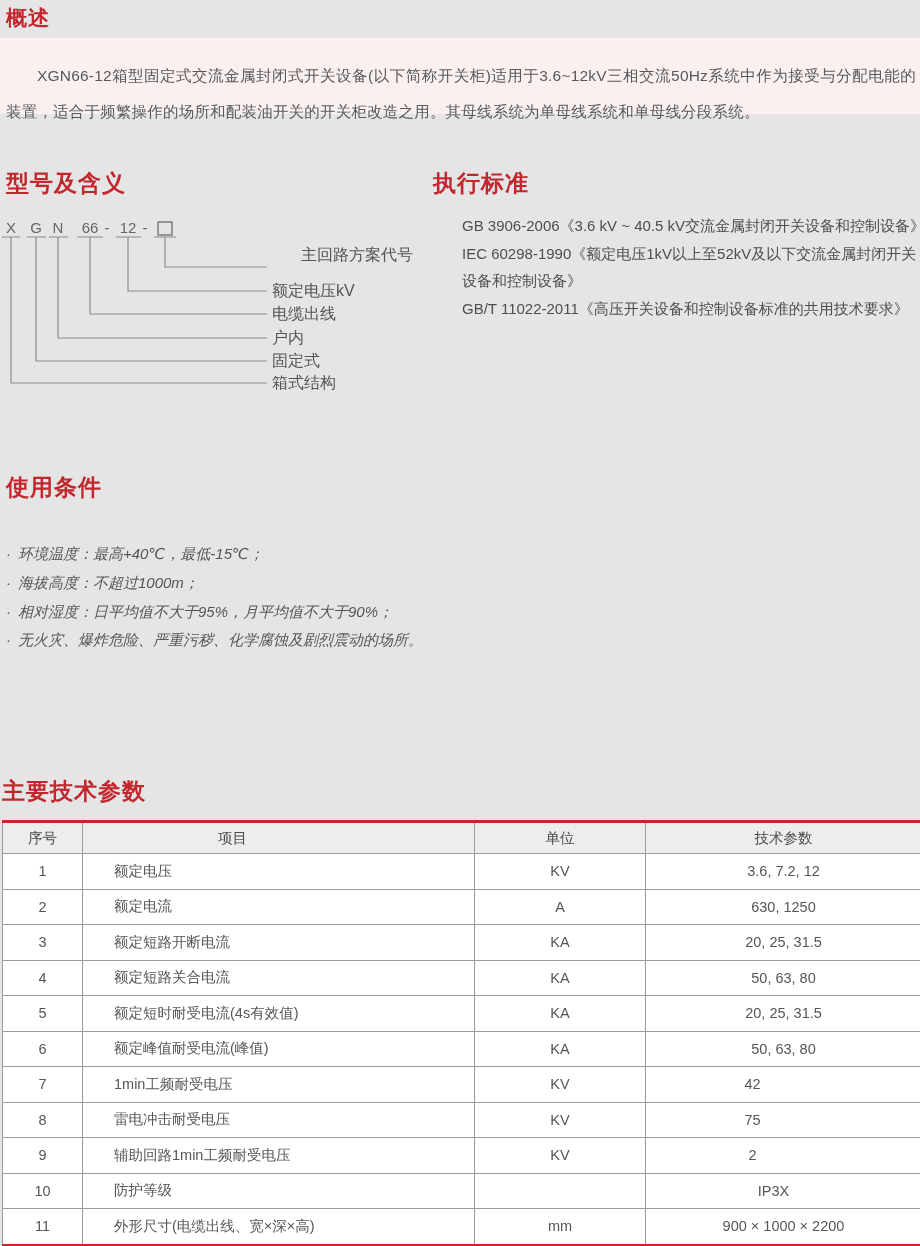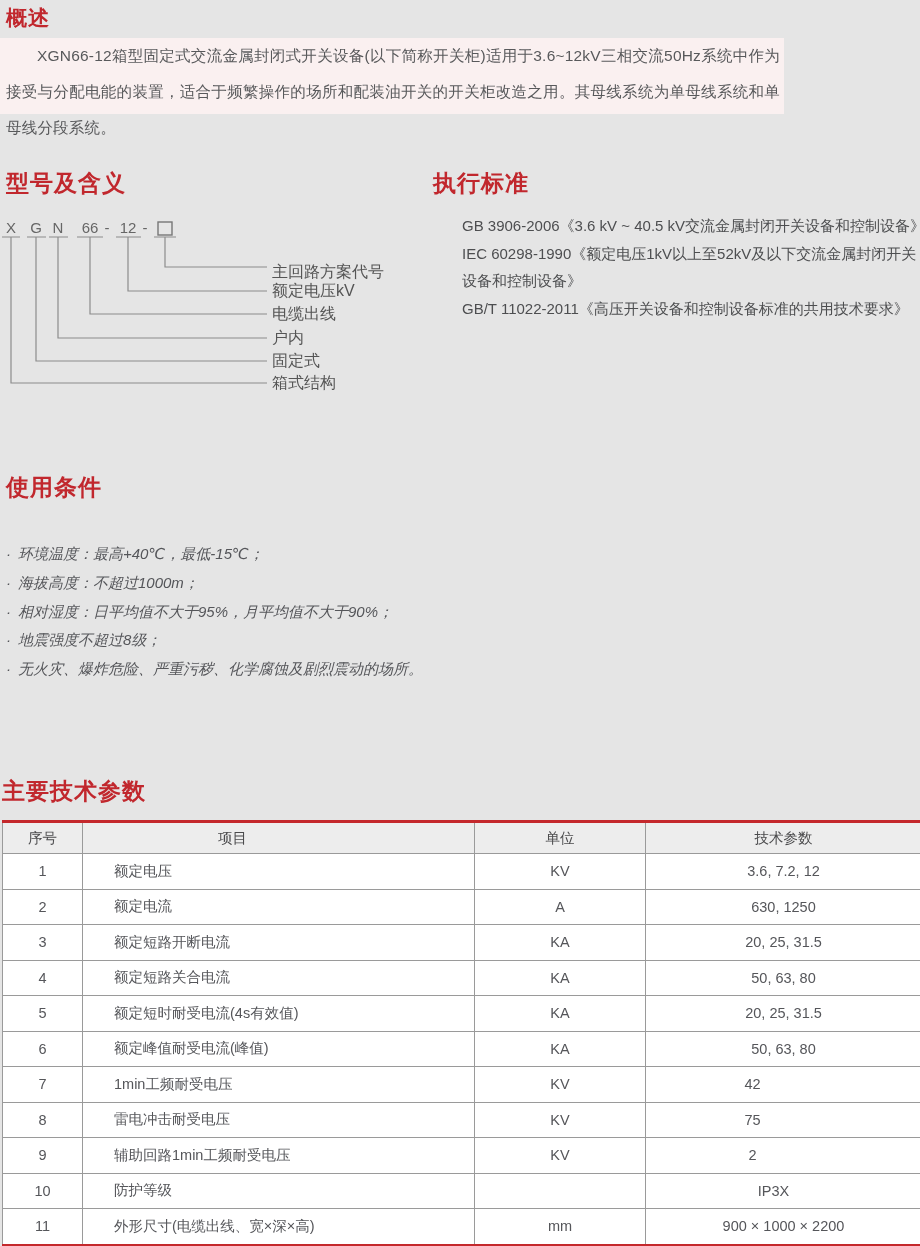--- a/index.html
+++ b/index.html
@@ -7,22 +7,22 @@
     position:relative;width:920px;height:1246px;background:#e5e5e5;
     font-family:"Liberation Sans","DejaVu Sans",sans-serif;overflow:hidden;
   }
   .sec-title{
     position:absolute;margin:0;color:#c1272d;font-weight:bold;
     font-size:23px;line-height:26px;letter-spacing:1px;
   }
   
   .t-overview{left:6px;top:5px;font-size:21px;}
   .para-band{
-    position:absolute;left:0;top:38px;width:784px;height:76px;
-    background:#faf0f0;box-sizing:border-box;padding:0 4px 0 6px;
+    position:absolute;left:0;top:38px;width:920px;height:76px;
+    background:#faf0f0;box-sizing:border-box;padding:20px 4px 0 6px;
   }
   .para-band p{
     margin:0;font-size:15.5px;line-height:36px;color:#58595b;
     text-align:justify;text-indent:2em;letter-spacing:0.2px;
   }
   
   .t-model{left:6px;top:170px;}
   .diagram{position:absolute;left:0;top:210px;width:460px;height:200px;}
   .diagram svg{position:absolute;left:0;top:0;}
   .code-part{
@@ -33,21 +33,21 @@
   .cp-g{left:28px;width:16px;}
   .cp-n{left:50px;width:16px;}
   .cp-66{left:78px;width:24px;}
   .cp-d1{left:100px;width:14px;}
   .cp-12{left:116px;width:24px;}
   .cp-d2{left:138px;width:14px;}
   .diag-label{
     position:absolute;left:272px;height:20px;line-height:20px;
     font-size:16px;color:#555;white-space:nowrap;
   }
-  .dl-0{top:52px;} .dl-1{top:71px;} .dl-2{top:94px;}
+  .dl-0{top:35px;margin-left:29px;} .dl-1{top:71px;} .dl-2{top:94px;}
   .dl-3{top:118px;} .dl-4{top:141px;} .dl-5{top:163px;}
   
   .t-standards{left:433px;top:170px;}
   .standards-lines{position:absolute;left:433px;top:212px;width:487px;margin-left:29px;}
   .standards-lines div{
     font-size:15px;line-height:27.5px;color:#4d4e50;white-space:nowrap;
   }
   
   .t-conditions{left:6px;top:474px;}
   .cond-list{position:absolute;left:6px;top:540px;width:700px;font-style:italic;}
@@ -121,21 +121,20 @@
     <div>IEC 60298-1990《额定电压1kV以上至52kV及以下交流金属封闭开关</div>
     <div>设备和控制设备》</div>
     <div>GB/T 11022-2011《高压开关设备和控制设备标准的共用技术要求》</div>
   </div>
 
   <h2 class="sec-title t-conditions">使用条件</h2>
   <div class="cond-list">
     <div class="cond-item"><span class="dot">·</span><span>环境温度：最高+40℃，最低-15℃；</span></div>
     <div class="cond-item"><span class="dot">·</span><span>海拔高度：不超过1000m；</span></div>
     <div class="cond-item"><span class="dot">·</span><span>相对湿度：日平均值不大于95%，月平均值不大于90%；</span></div>
-    <div class="cond-item"><span class="dot">·</span><span>地震强度不超过8级；</span></div>
     <div class="cond-item"><span class="dot">·</span><span>无火灾、爆炸危险、严重污秽、化学腐蚀及剧烈震动的场所。</span></div>
   </div>
 
   <h2 class="sec-title t-tech">主要技术参数</h2>
   <table class="tech-table">
     <thead>
       <tr>
         <th class="c1">序号</th>
         <th class="c2">项目</th>
         <th class="c3">单位</th>

